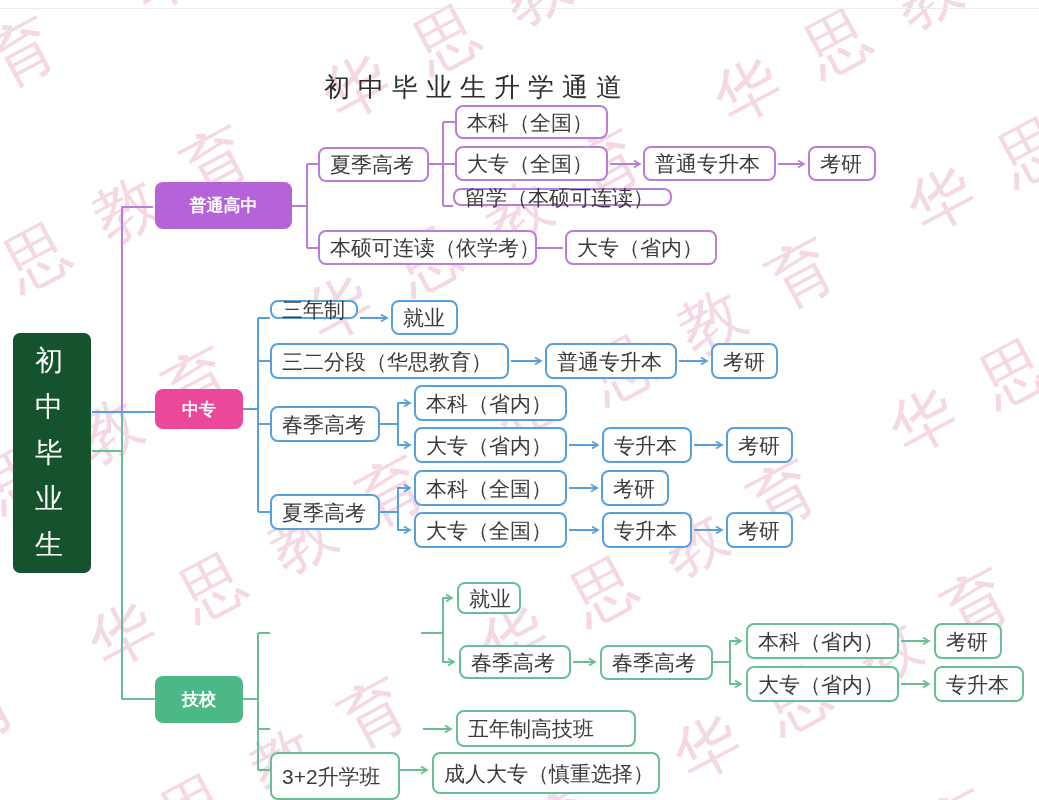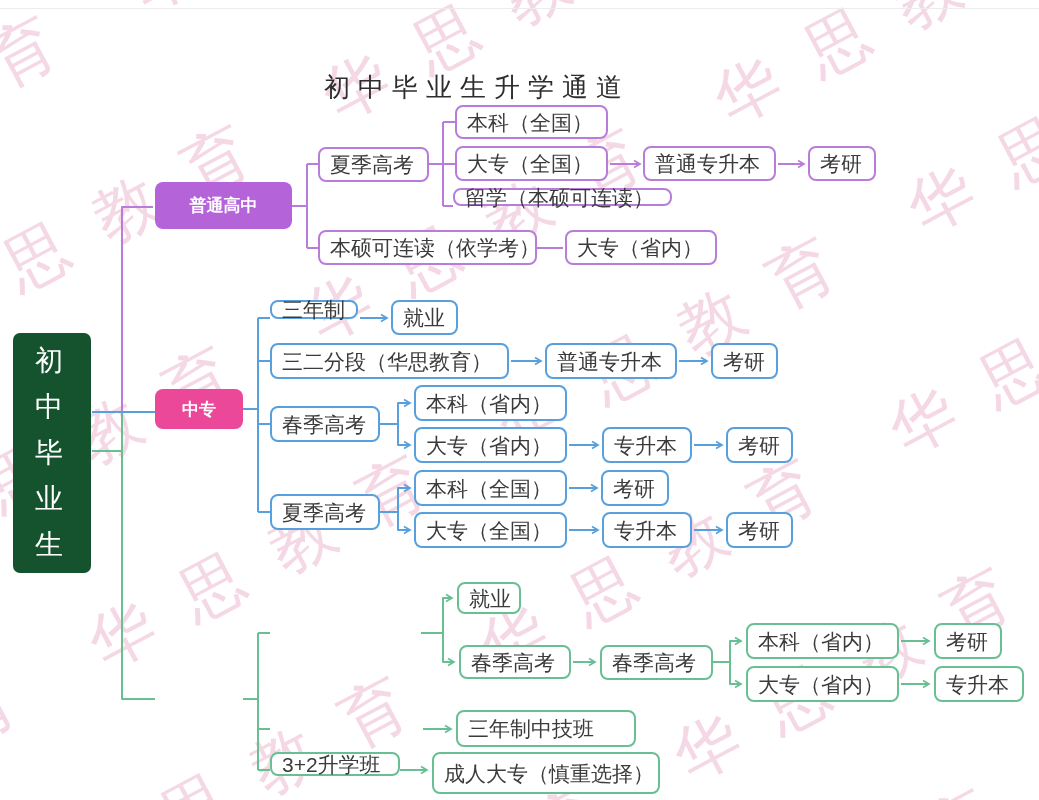--- a/index.html
+++ b/index.html
@@ -135,24 +135,25 @@
   <div class="node b" style="left:414px;top:427px;width:153px;height:36px">大专（省内）</div>
   <div class="node b" style="left:602px;top:427px;width:90px;height:36px">专升本</div>
   <div class="node b" style="left:726px;top:427px;width:67px;height:36px">考研</div>
   <div class="node b" style="left:270px;top:494px;width:110px;height:36px">夏季高考</div>
   <div class="node b" style="left:414px;top:470px;width:153px;height:36px">本科（全国）</div>
   <div class="node b" style="left:601px;top:470px;width:68px;height:36px">考研</div>
   <div class="node b" style="left:414px;top:512px;width:153px;height:36px">大专（全国）</div>
   <div class="node b" style="left:602px;top:512px;width:90px;height:36px">专升本</div>
   <div class="node b" style="left:726px;top:512px;width:67px;height:36px">考研</div>
 
+  <div class="node fill fg" style="left:155px;top:676px;width:88px;height:47px">技校</div>
   <div class="node g" style="left:457px;top:582px;width:64px;height:32px">就业</div>
   <div class="node g" style="left:459px;top:645px;width:112px;height:34px">春季高考</div>
   <div class="node g" style="left:600px;top:645px;width:113px;height:35px">春季高考</div>
   <div class="node g" style="left:746px;top:623px;width:153px;height:36px">本科（省内）</div>
   <div class="node g" style="left:934px;top:623px;width:68px;height:36px">考研</div>
   <div class="node g" style="left:746px;top:666px;width:153px;height:36px">大专（省内）</div>
   <div class="node g" style="left:934px;top:666px;width:90px;height:36px">专升本</div>
-  <div class="node g" style="left:456px;top:710px;width:180px;height:37px">三年制中技班</div>
-  <div class="node g" style="left:270px;top:752px;width:130px;height:24px">3+2升学班</div>
+  <div class="node g" style="left:456px;top:710px;width:180px;height:37px">五年制高技班</div>
+  <div class="node g" style="left:270px;top:752px;width:130px;height:48px">3+2升学班</div>
   <div class="node g" style="left:432px;top:752px;width:228px;height:42px">成人大专（慎重选择）</div>
 
 </div>
 
 </body></html>

